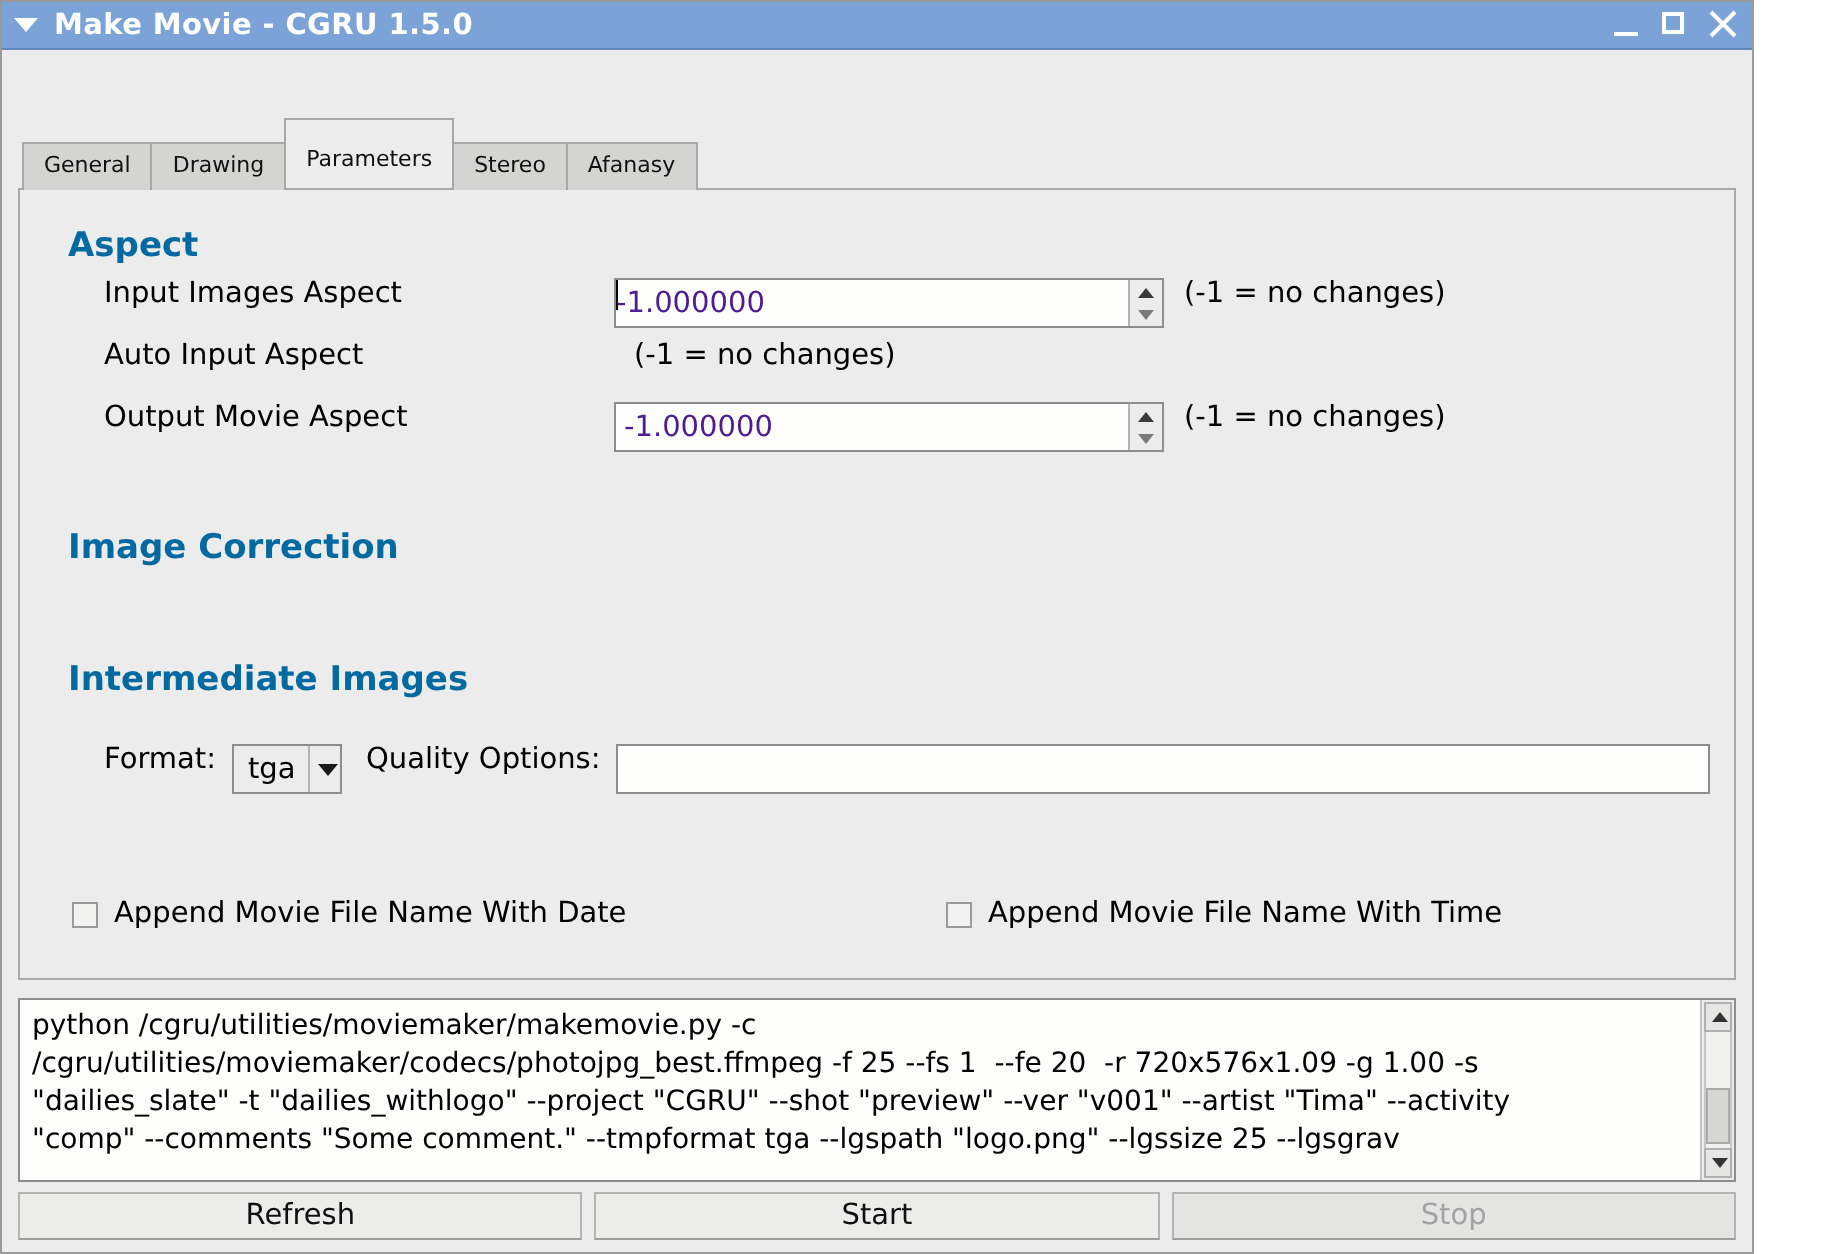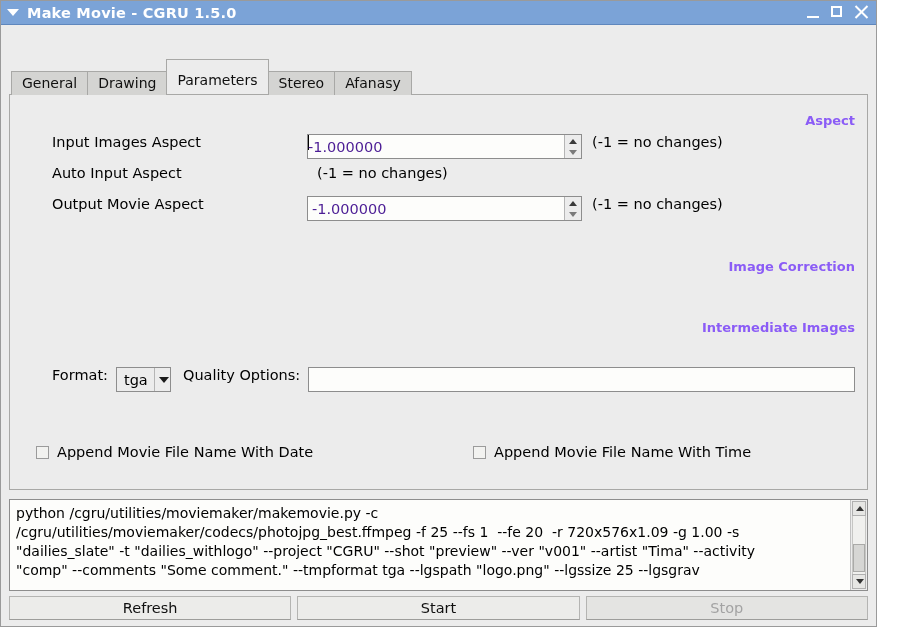--- a/index.html
+++ b/index.html
@@ -112,21 +112,21 @@
     height: 31px;
     box-sizing: border-box;
     position: relative;
     z-index: 2;
   }
   .tab {
     background: #d4d4d2;
     border: 1px solid #a8a8a6;
     border-bottom: none;
     padding: 3px 10px 4px 10px;
-    font-size: 14px;
+    font-size: 11px;
     line-height: 16px;
     margin-right: -1px;
     color: #101010;
     position: relative;
     top: 0px;
   }
   .tab.active {
     background: #ececec;
     border-color: #a8a8a6;
     padding-top: 12px;
@@ -145,24 +145,23 @@
     top: -1px;
     box-sizing: border-box;
     padding: 12px 12px 0 12px;
     display: flex;
     flex-direction: column;
   }
 
   
   .group-title {
     font-weight: bold;
-    font-size: 13px;
+    font-size: 17px;
     margin: 6px 0 6px 12px;
-    color: #8b5cf6;
-    text-align: right;
+    color: #0369a1;
   }
   .row {
     display: flex;
     align-items: flex-start;
     height: 28px;
     margin-bottom: 3px;
   }
   .field-label {
     font-size: 14.5px;
     padding-left: 30px;
@@ -462,21 +461,21 @@
           </div>
         </div>
         <div class="hint">(-1 = no changes)</div>
       </div>
 
       <div class="group-title" style="margin-top:32px">Image Correction</div>
 
 
       <div class="group-title" style="margin-top:40px">Intermediate Images</div>
 
-      <div class="row" style="margin-top:26px">
+      <div class="row" style="margin-top:16px">
         <div class="cb-label" style="margin-left:30px">Format:</div>
         <div class="combo" style="margin-left:8px;width:57px">
           <div class="combo-value">tga</div>
           <div class="combo-arrow"></div>
         </div>
         <div class="cb-label" style="margin-left:12px">Quality Options:</div>
         <input class="text-input" style="width: 578px; margin-left: 8px;" type="text" value="">
       </div>
 
       <div class="row" style="margin-top:46px">

